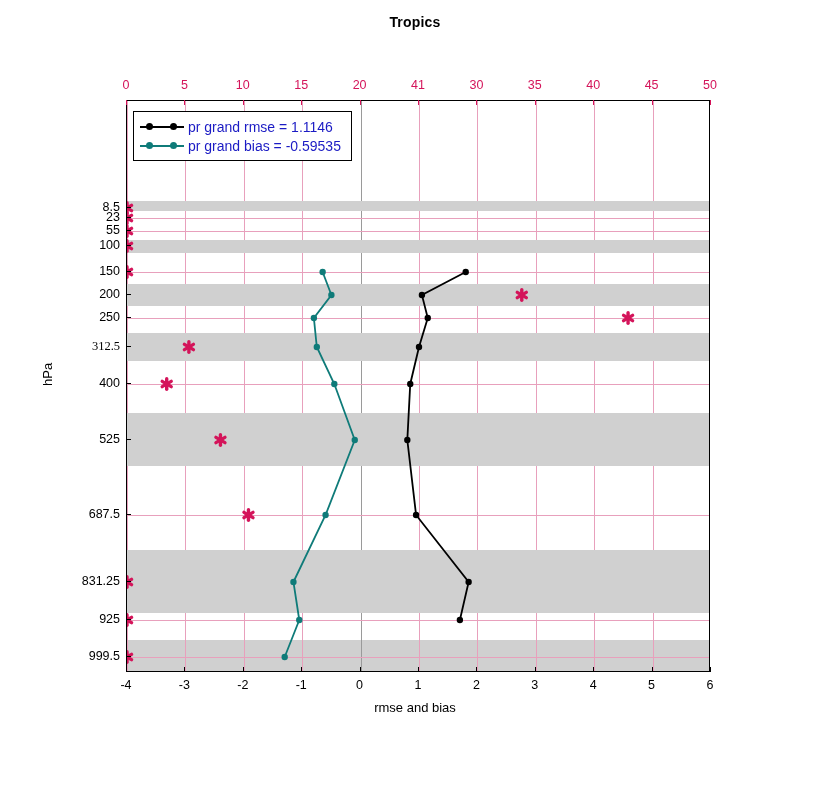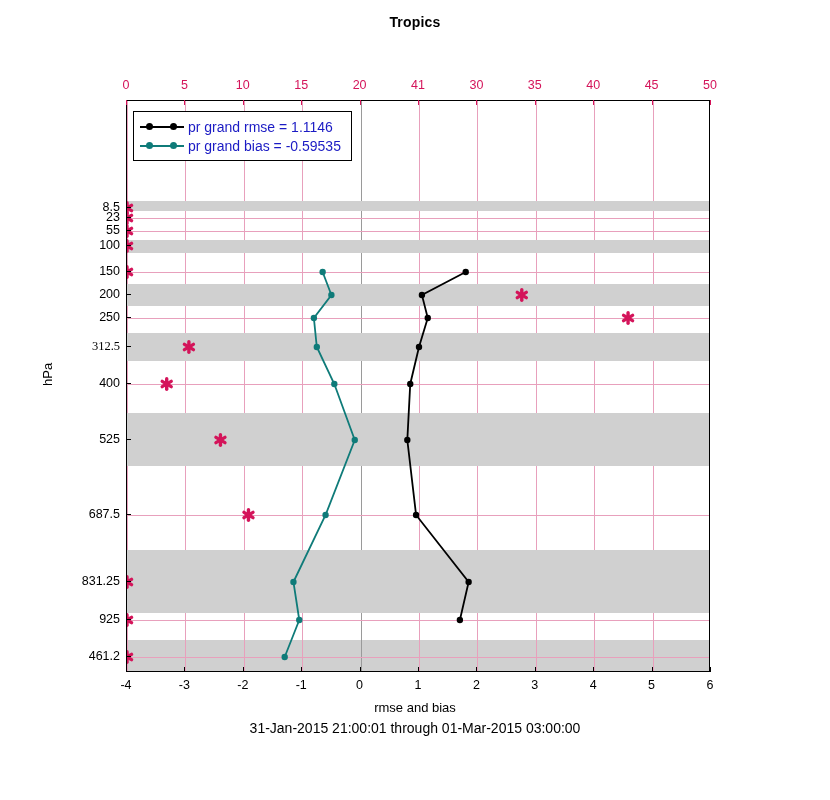--- a/index.html
+++ b/index.html
@@ -347,21 +347,20 @@
           <span class="dot" style="left:6px;background:#0f7b79"></span>
           <span class="dot" style="left:30px;background:#0f7b79"></span>
         </span>
         <span class="legend-text">pr grand bias = -0.59535</span>
       </div>
     </div>
   </div>
 
   <div class="ylabel">hPa</div>
   <div class="xlabel">rmse and bias</div>
-  <div class="timerange">31-Jan-2015 21:00:01 through 01-Mar-2015 03:00:00</div>
 
 <div class="tick-bottom" style="left: 126px; top: 678px;">-4</div>
     <div class="tickmark-bottom" style="left: 126px; top: 667px;"></div>
     <div class="tick-bottom" style="left: 184.4px; top: 678px;">-3</div>
     <div class="tickmark-bottom" style="left: 184.4px; top: 667px;"></div>
     <div class="tick-bottom" style="left: 242.8px; top: 678px;">-2</div>
     <div class="tickmark-bottom" style="left: 242.8px; top: 667px;"></div>
     <div class="tick-bottom" style="left: 301.2px; top: 678px;">-1</div>
     <div class="tickmark-bottom" style="left: 301.2px; top: 667px;"></div>
     <div class="tick-bottom" style="left: 359.6px; top: 678px;">0</div>
@@ -419,15 +418,15 @@
     <div class="tick-left" style="left: 66px; width: 54px; top: 383px;">400</div>
     <div class="tickmark-left" style="left: 126px; top: 383px;"></div>
     <div class="tick-left" style="left: 66px; width: 54px; top: 439px;">525</div>
     <div class="tickmark-left" style="left: 126px; top: 439px;"></div>
     <div class="tick-left" style="left: 66px; width: 54px; top: 514px;">687.5</div>
     <div class="tickmark-left" style="left: 126px; top: 514px;"></div>
     <div class="tick-left" style="left: 66px; width: 54px; top: 581px;">831.25</div>
     <div class="tickmark-left" style="left: 126px; top: 581px;"></div>
     <div class="tick-left" style="left: 66px; width: 54px; top: 619px;">925</div>
     <div class="tickmark-left" style="left: 126px; top: 619px;"></div>
-    <div class="tick-left" style="left: 66px; width: 54px; top: 656px;">461.2</div>
+    <div class="tick-left" style="left: 66px; width: 54px; top: 656px;">999.5</div>
     <div class="tickmark-left" style="left: 126px; top: 656px;"></div>
   </div>
 
 </body></html>

